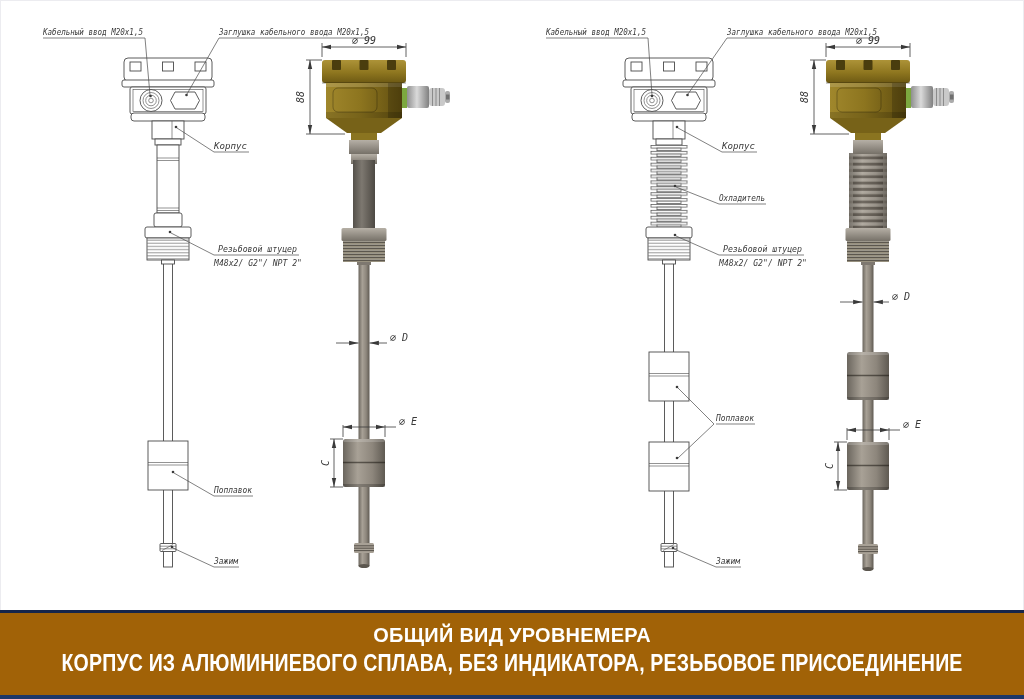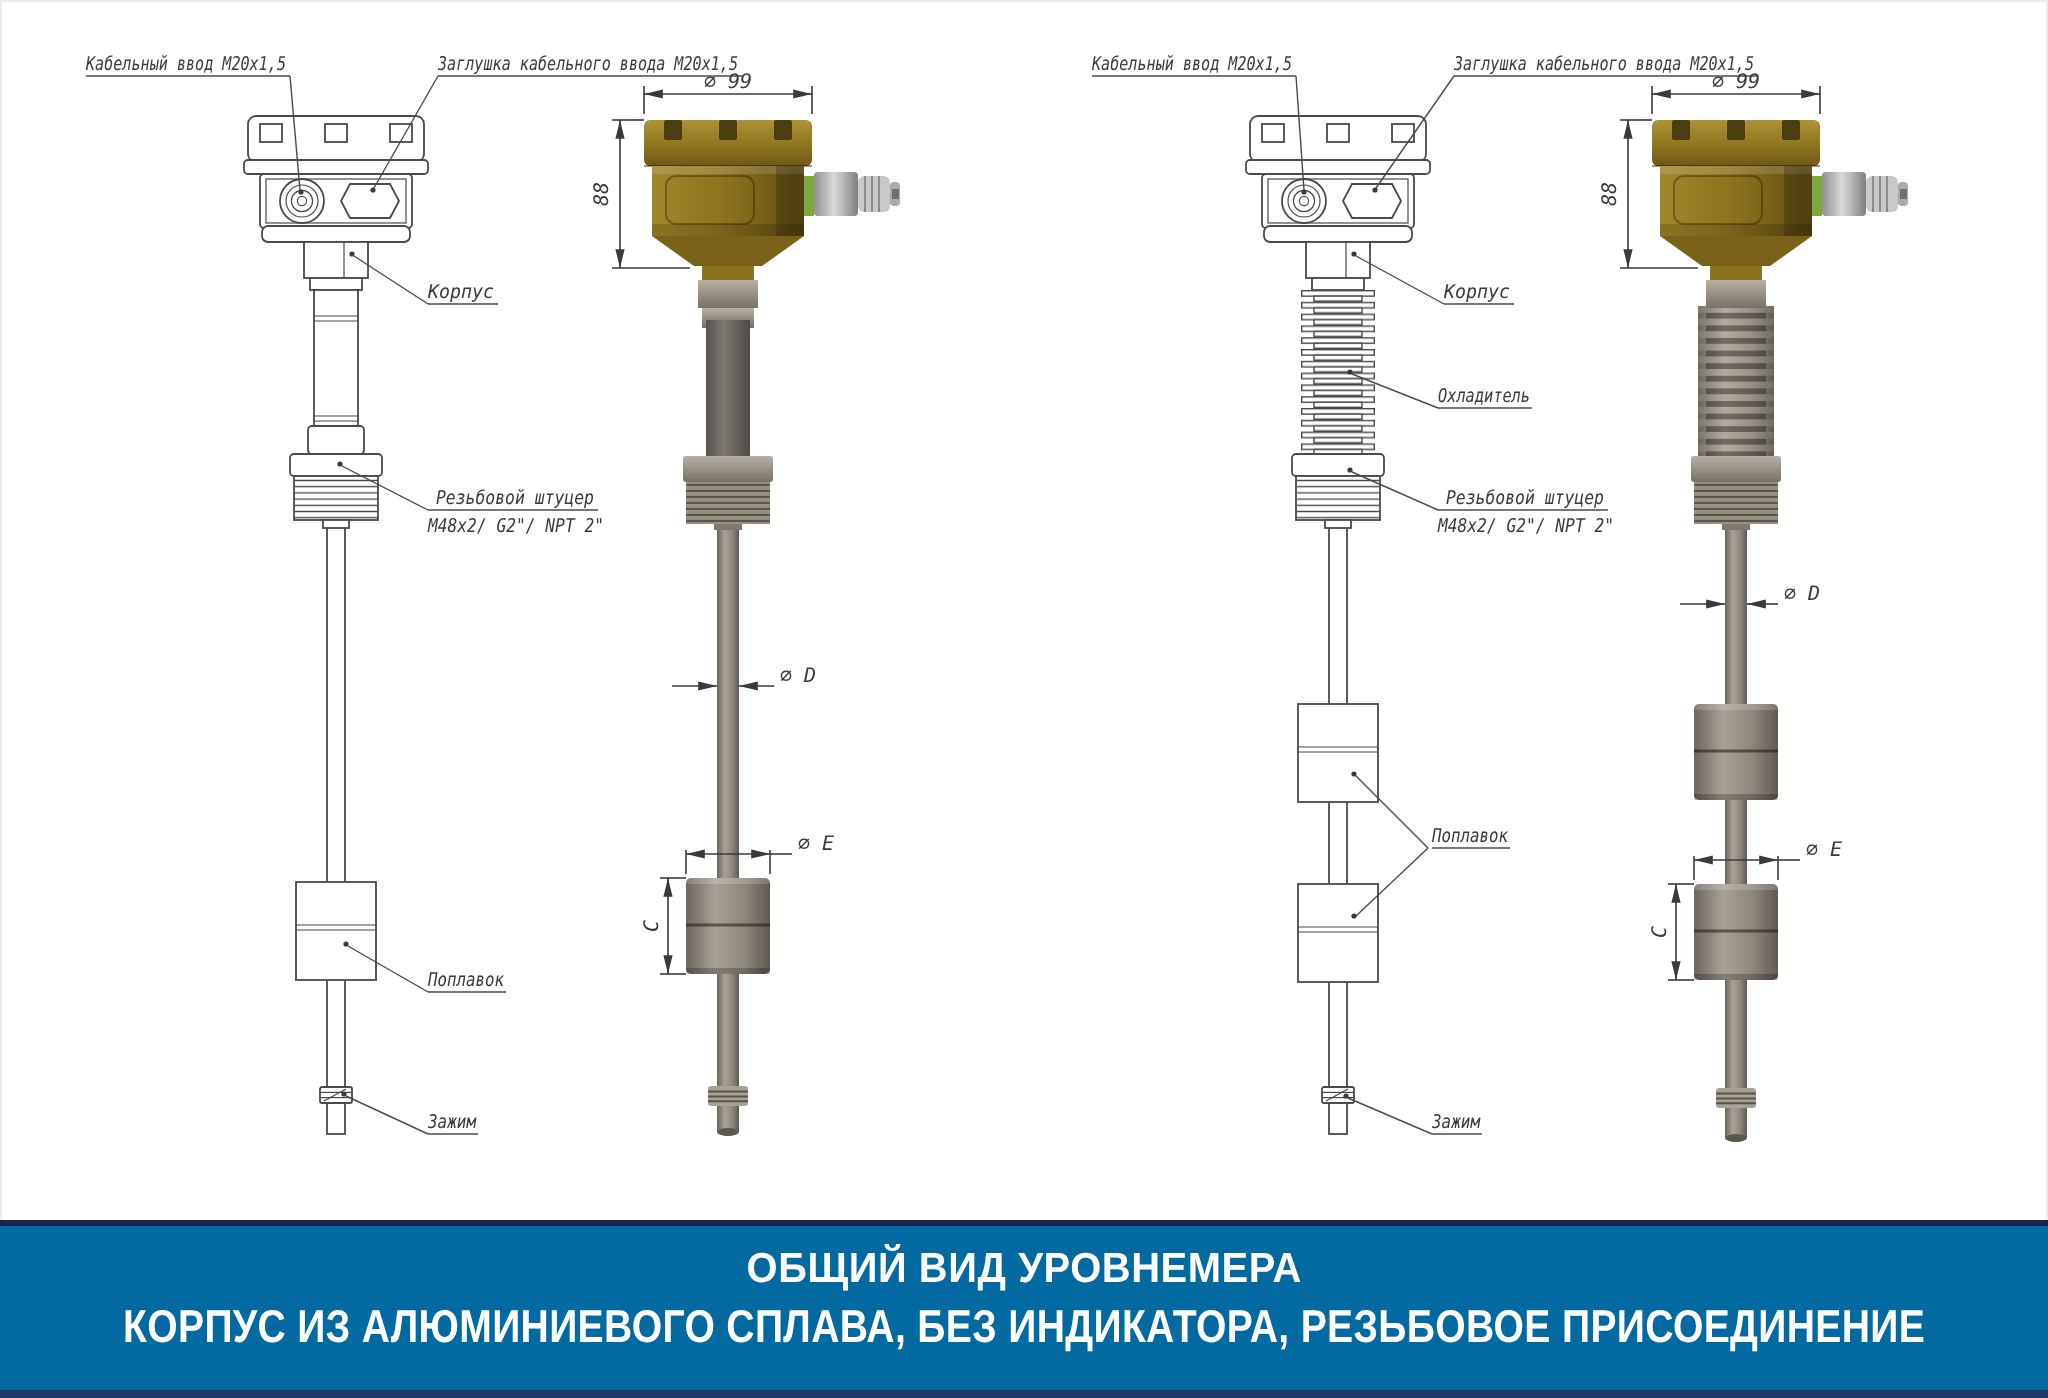--- a/index.html
+++ b/index.html
@@ -6,21 +6,21 @@
   .page{position:relative;width:1024px;height:699px;background:#ffffff;overflow:hidden;
         font-family:"DejaVu Sans Mono", monospace;box-shadow:inset 0 0 0 1px #ececf0;}
   svg{display:block;}
   .ln{stroke:#4a4a4a;stroke-width:0.9;fill:#ffffff;}
   .thin{stroke:#4a4a4a;stroke-width:0.6;fill:none;}
   .lead{stroke:#4a4a4a;stroke-width:0.7;fill:none;}
   .lbl{font:italic 9.5px "DejaVu Sans Mono", monospace;fill:#3a3a3a;}
   .dim{stroke:#3a3a3a;stroke-width:0.8;fill:none;}
   .dimtxt{font:italic 10px "DejaVu Sans Mono", monospace;fill:#3a3a3a;}
   .banner{position:absolute;left:0;bottom:0;width:1024px;height:89px;box-sizing:border-box;
-          background:#0369a1;border-top:3px solid #16254a;border-bottom:4px solid #1d3768;
+          background:#a16207;border-top:3px solid #16254a;border-bottom:4px solid #1d3768;
           display:flex;flex-direction:column;justify-content:flex-start;align-items:center;
           padding-top:9px;}
   .banner-title{color:#ffffff;font-family:"Liberation Sans", sans-serif;font-weight:700;
           font-size:21px;line-height:25px;letter-spacing:0.3px;transform:scaleX(0.95);
           transform-origin:center;white-space:nowrap;}
   .banner-subtitle{color:#ffffff;font-family:"Liberation Sans", sans-serif;font-weight:700;
           font-size:23px;line-height:33px;letter-spacing:0.2px;transform:scaleX(0.85);
           transform-origin:center;white-space:nowrap;}
 </style>
 </head>

